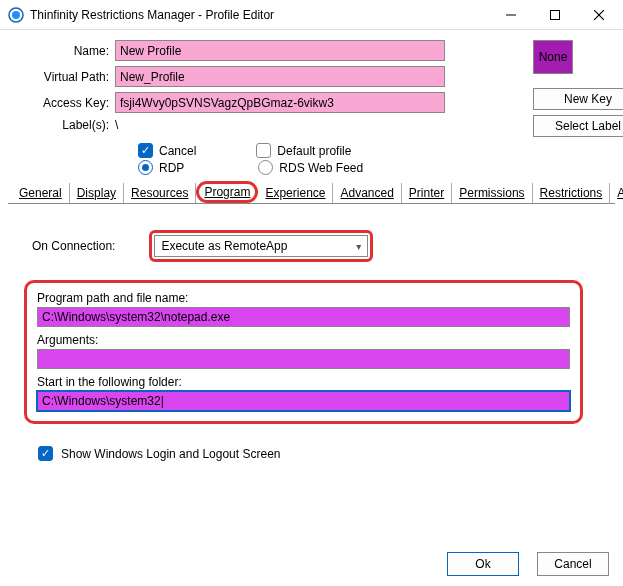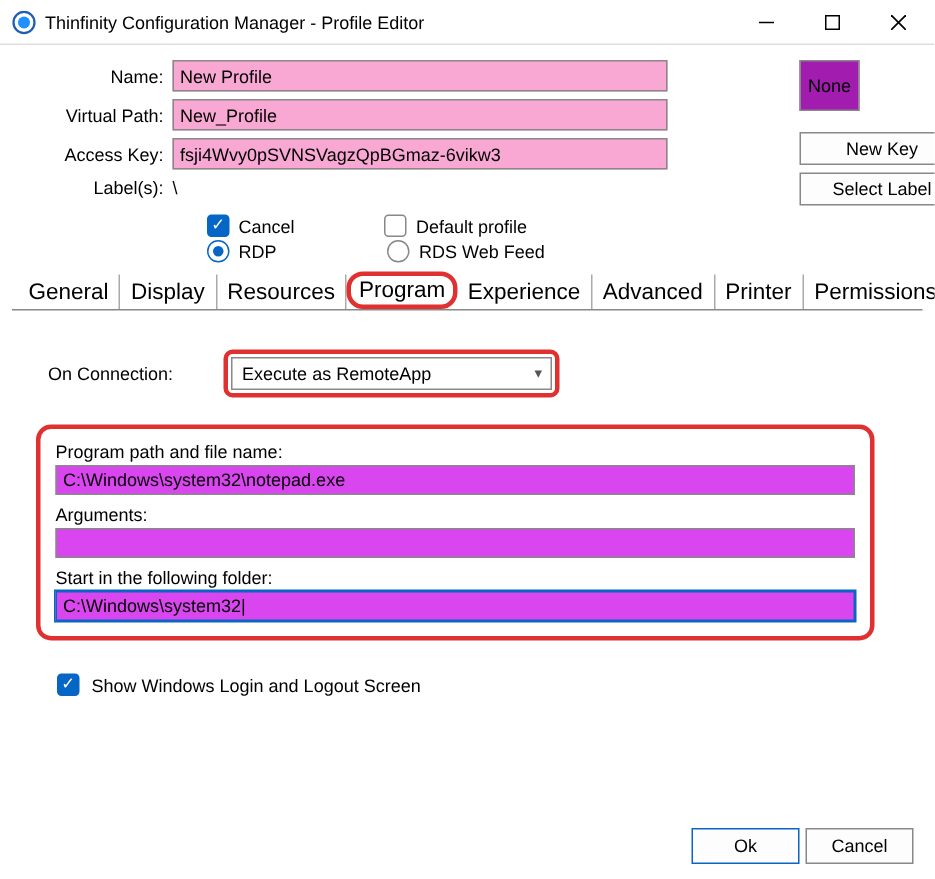--- a/index.html
+++ b/index.html
@@ -65,24 +65,25 @@
     display:flex; align-items:center; justify-content:center;
   }
   .rcircle.checked { border-color:#0566c6; }
   .rcircle.checked::after { content:""; width:7px; height:7px; border-radius:50%; background:#0566c6; }
 
   .tabs {
     display:flex; align-items:flex-end; border-bottom:1px solid #888;
     margin: 6px 8px 0 8px; padding-left:4px;
   }
   .tab {
-    padding: 3px 7px 3px 7px; font-size:15px;
+    padding: 3px 7px 3px 7px; font-size:12px;
     border-right: 1px solid #aaa;
     position: relative; top: 0px;
     white-space: nowrap;
+    text-decoration: underline;
   }
   .tab:first-child { border-left: 0 solid #aaa; }
   .tab.active-highlight {
     border: 3px solid #e03030; border-radius: 11px;
     padding: 1px 5px;
   }
 
   .tabpane { margin: 8px; padding: 18px 12px 10px 12px; }
   .onconn { display:flex; align-items:center; gap:20px; margin-left:12px; }
   .onconn label { }
@@ -103,36 +104,36 @@
   .grp-label { margin: 2px 0 2px 0; }
   .grp-input {
     width:100%; border:1px solid #888; height:20px; padding:1px 4px;
     font:inherit; background:#d946ef;
   }
   .grp-input.focused { border:1px solid #0a64c2; outline:1px solid #0a64c2; }
 
   .showwin { display:flex; align-items:center; gap:8px; margin: 22px 0 0 18px; }
 
   .footer {
-    position:absolute; bottom:10px; right:14px; display:flex; gap:4px;
+    position:absolute; bottom:10px; right:14px; display:flex; gap:18px;
   }
   .footer .btn { height:24px; width:72px; }
   .footer .btn.primary { border:1px solid #0a64c2; color:#000; }
 </style>
 </head>
 <body>
 
 <div class="titlebar">
   <span class="icon">
     <svg viewBox="0 0 16 16">
         <circle cx="8" cy="8" r="7" fill="#fff" stroke="#1e5fb3" stroke-width="1.5"></circle>
         <path d="M4 8a4 4 0 018 0 4 4 0 01-8 0" fill="#1e90ff"></path>
       </svg>
   </span>
-  <span class="title">Thinfinity Configuration Manager - Profile Editor</span>
+  <span class="title">Thinfinity Restrictions Manager - Profile Editor</span>
   <div class="winbtn">
     <svg viewBox="0 0 10 10">
         <line x1="0" y1="5" x2="10" y2="5" stroke="#000" stroke-width="1"></line>
       </svg>
   </div>
   <div class="winbtn">
     <svg viewBox="0 0 10 10">
         <rect x="0.5" y="0.5" width="9" height="9" fill="none" stroke="#000" stroke-width="1"></rect>
       </svg>
   </div>

